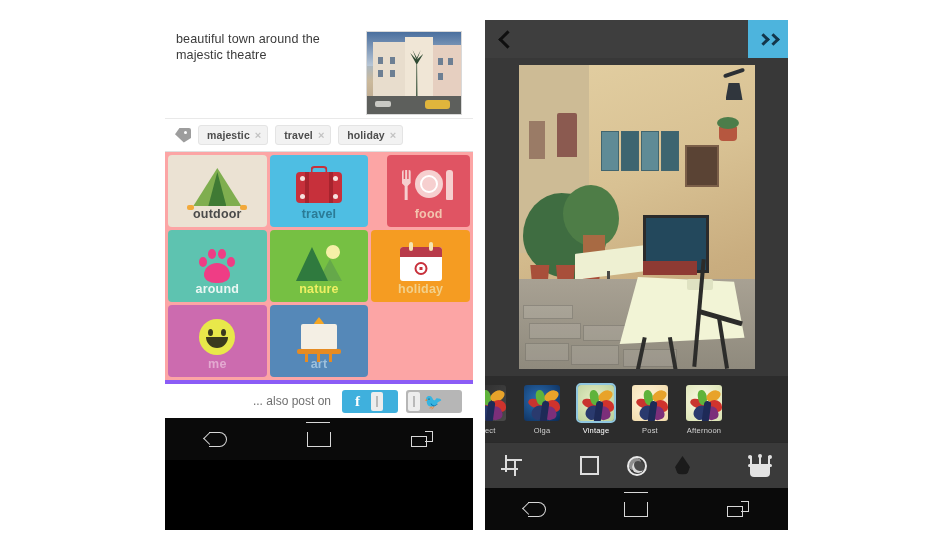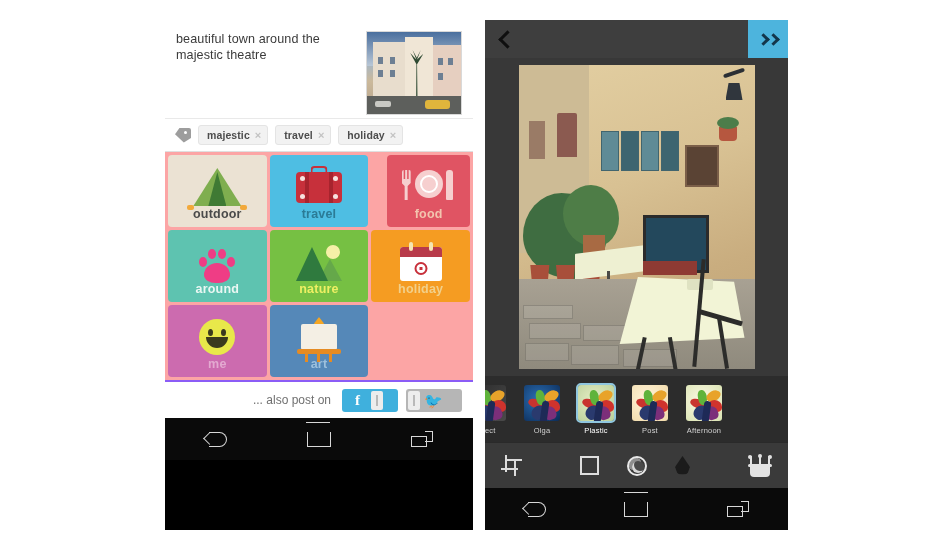--- a/index.html
+++ b/index.html
@@ -161,21 +161,21 @@
 
   .smiley { position:absolute; left:50%; top:5px; transform:translateX(-50%); width:36px; height:36px;
             border-radius:50%; background:#e8e84a; }
   .smiley .eye { position:absolute; top:10px; width:5px; height:7px; border-radius:50%; background:#3a3a1e; }
   .smiley .mouth { position:absolute; bottom:7px; left:7px; width:22px; height:11px; background:#3a3a1e;
                    border-radius:0 0 12px 12px; }
 
   
   .sharebar {
     background: #fff; height: 38px; display: flex; align-items: center; justify-content: flex-end;
-    gap: 8px; padding: 0 11px; border-top: 2px solid #8b5cf6;
+    gap: 8px; padding: 0 11px; border-top: 4px solid #8b5cf6;
   }
   .share-label { color: #707070; font-size: 12px; margin-right: 3px; }
   .toggle { width: 56px; height: 23px; border-radius: 3px; display: flex; align-items: center; padding: 2px; }
   .toggle.on { background: #3fb0dd; justify-content: flex-start; }
   .toggle.off { background: #b6b6b6; justify-content: flex-start; }
   .tg-ico { width: 27px; height: 19px; display: flex; align-items: center; justify-content: center; }
   .tg-knob { width: 12px; height: 19px; background: #ededed; border-radius: 2px; position: relative; }
   .tg-knob:after { content:""; position:absolute; left:5px; top:4px; width:2px; height:11px; background:#b9b9b9; }
   .fb-glyph { color:#fff; font-weight:bold; font-size:15px; font-family:"Liberation Serif", serif; line-height:1; }
   .tw-glyph { color:#fff; font-size:15px; line-height:1; }
@@ -583,21 +583,21 @@
           <span class="pw" style="background:radial-gradient(circle at 45% 45%,#e8efc6,#b9cf9a)">
             <span class="leafA"></span>
               <span class="leafB"></span>
               <span class="leafC"></span>
             <span class="leafD"></span>
               <span class="leafE"></span>
               <span class="leafF"></span>
               <span class="stem"></span>
           </span>
         </span>
-        <span class="fname">Plastic</span>
+        <span class="fname">Vintage</span>
       </div>
 
 
       <div class="filter">
         <span class="fthumb">
           <span class="pw" style="background:radial-gradient(circle at 40% 40%,#fff4d9,#f0d9a8)">
             <span class="leafA"></span>
               <span class="leafB"></span>
               <span class="leafC"></span>
             <span class="leafD"></span>

